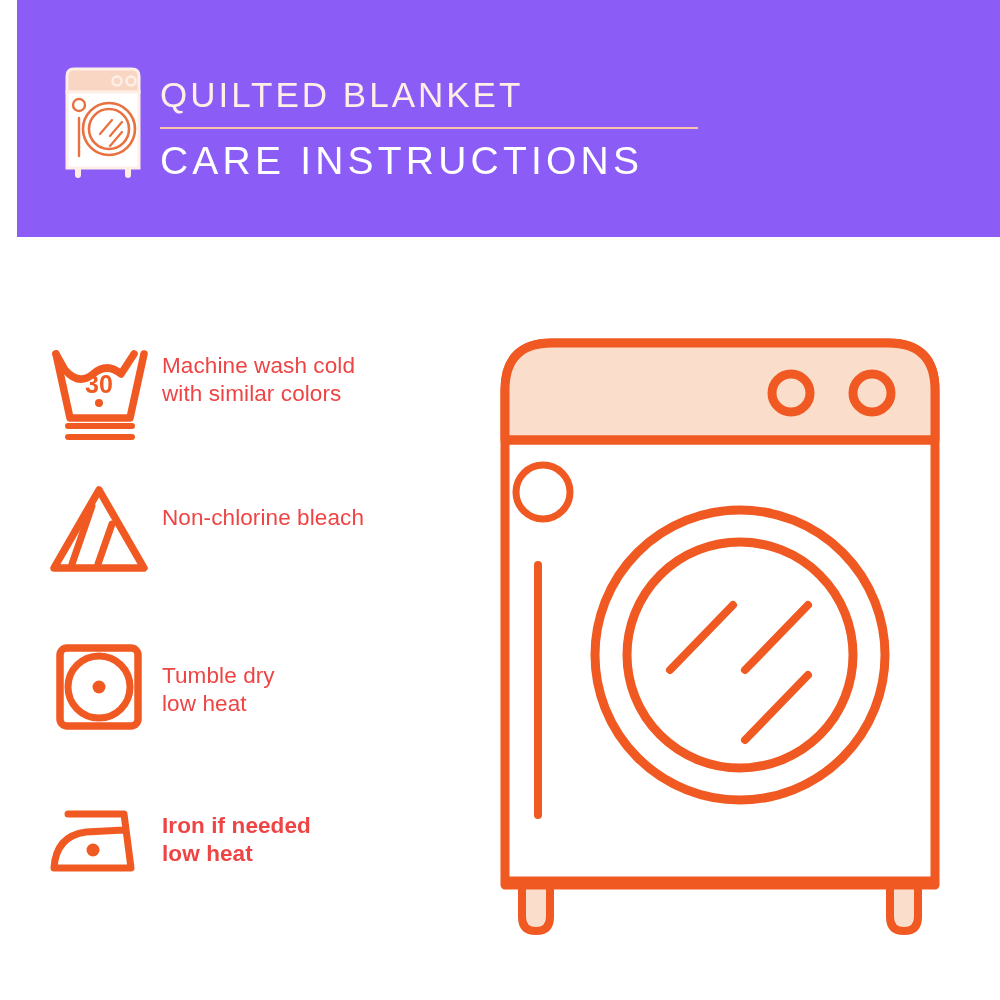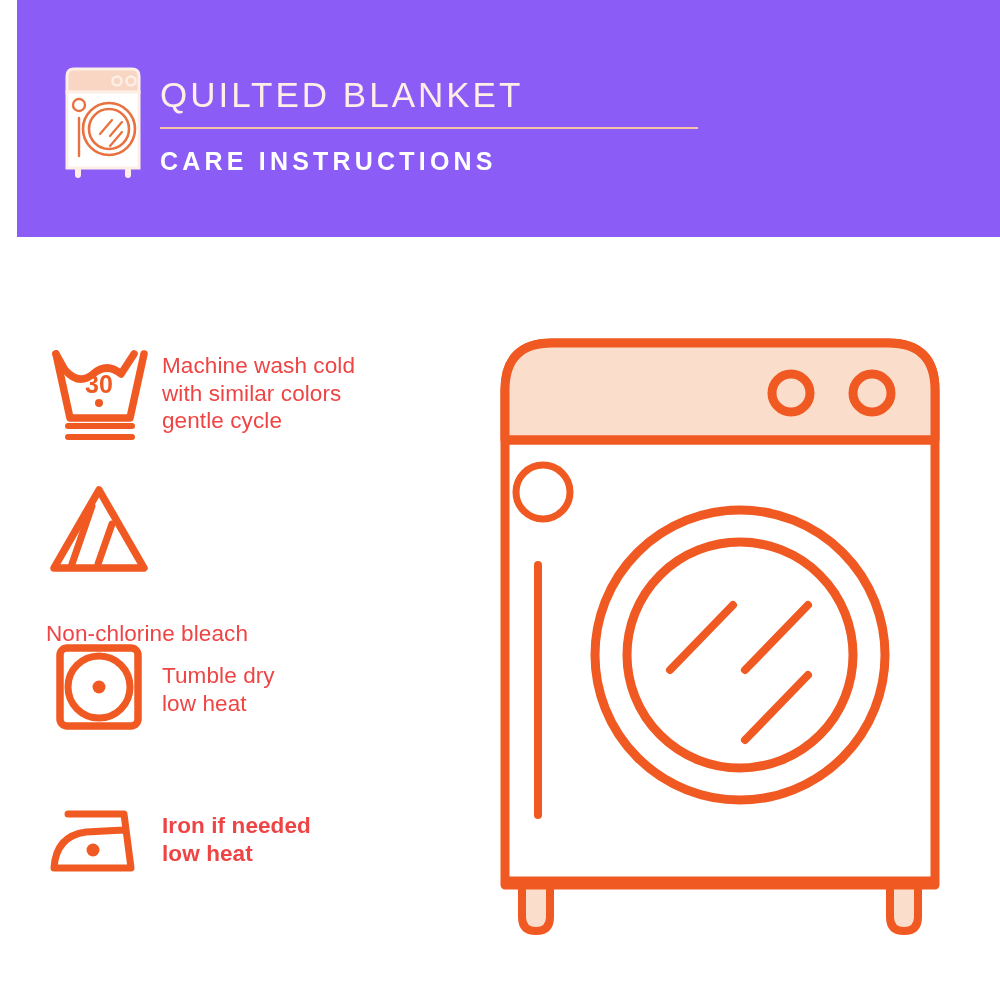--- a/index.html
+++ b/index.html
@@ -31,35 +31,35 @@
     font-weight:400;
     line-height:46px;
     white-space:nowrap;
   }
   .title-rule {
     width:538px; height:1.5px; background:#F7C3AB;
     margin:9px 0 8px 0;
   }
   .title-line2 {
     color:#FFFFFF;
-    font-size:25px;
+    font-size:39px;
     letter-spacing:4.2px;
-    font-weight:700;
+    font-weight:400;
     line-height:48px;
     white-space:nowrap;
   }
 
   
   .care-list { position:absolute; left:0; top:240px; width:470px; }
   .care-row {
     position:absolute; left:46px;
     display:flex; align-items:flex-start;
   }
   .care-row.r0 { top:106px; }
-  .care-row.r1 { top:240px;flex-direction:column; }
+  .care-row.r1 { top:240px; }
   .care-row.r2 { top:398px;justify-content:center; }
   .care-row.r3 { top:552px;font-weight:bold; }
 
   .care-symbol {
     width:116px; flex:0 0 116px;
     display:flex; align-items:flex-start; justify-content:flex-start;
   }
   .care-text {
     color:#ef4444;
     font-size:22.5px;
@@ -122,21 +122,20 @@
           <path d="M10 8 L24 72 L84 72 L98 8" fill="none" stroke="#F05A22" stroke-width="7.5" stroke-linecap="round" stroke-linejoin="round"></path>
           <text x="53" y="47" font-family="'Liberation Sans', sans-serif" font-size="25" font-weight="bold" fill="#F05A22" text-anchor="middle">30</text>
           <circle cx="53" cy="57" r="4" fill="#F05A22"></circle>
           <line x1="22" y1="80" x2="86" y2="80" stroke="#F05A22" stroke-width="6" stroke-linecap="round"></line>
           <line x1="22" y1="91" x2="86" y2="91" stroke="#F05A22" stroke-width="6" stroke-linecap="round"></line>
         </svg>
       </div>
       <div class="care-text">
         <span>Machine wash cold</span>
         <span>with similar colors</span>
-        <span>gentle cycle</span>
       </div>
     </div>
 
     <div class="care-row r1">
       <div class="care-symbol">
         <svg width="108" height="96" viewBox="0 0 108 96">
           <path d="M53 10 L98 88 L8 88 Z" fill="none" stroke="#F05A22" stroke-width="7.5" stroke-linejoin="round"></path>
           <line x1="46" y1="26" x2="26" y2="84" stroke="#F05A22" stroke-width="7" stroke-linecap="round"></line>
           <line x1="66" y1="44" x2="52" y2="84" stroke="#F05A22" stroke-width="7" stroke-linecap="round"></line>
         </svg>

